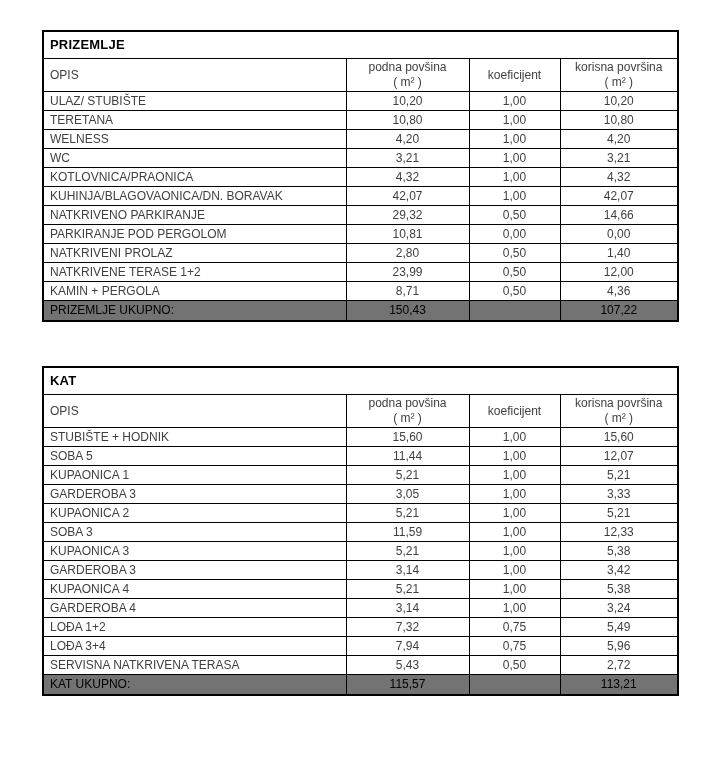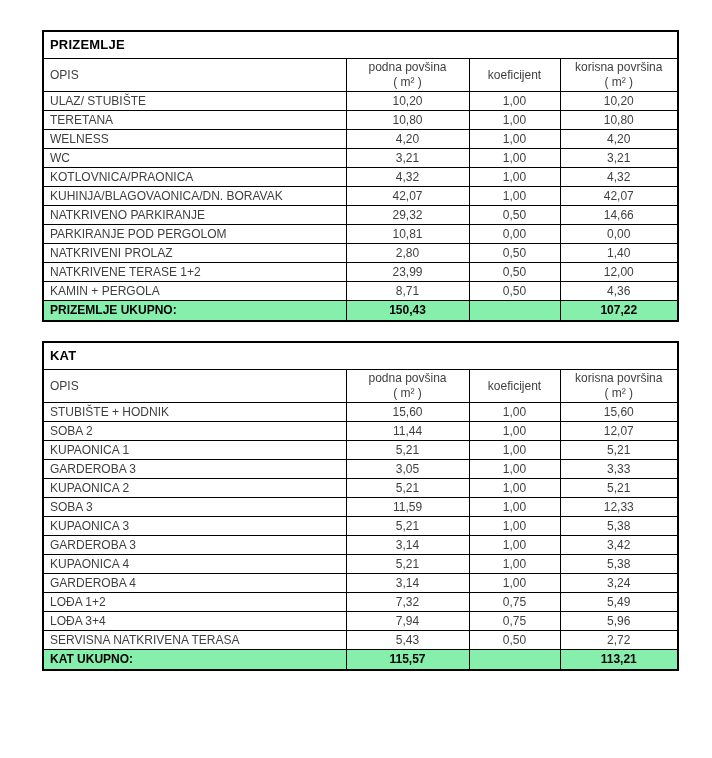--- a/index.html
+++ b/index.html
@@ -15,21 +15,21 @@
     font-family: "Liberation Sans", "DejaVu Sans", sans-serif;
     box-sizing: border-box;
     padding: 30px 0 0 42px;
     overflow: hidden;
   }
   table.floor-table {
     border-collapse: collapse;
     width: 635px;
     table-layout: fixed;
     border: 2px solid #000000;
-    margin: 0 0 19px 0;
+    margin: 0 0 44px 0;
   }
   table.floor-table td {
     border: 1px solid #000000;
     font-size: 12px;
     color: #3f3f3f;
     padding: 0 6px;
     overflow: hidden;
     white-space: nowrap;
     vertical-align: middle;
     line-height: 1.25;
@@ -48,23 +48,23 @@
   tr.header-row td.opis {
     text-align: left;
   }
   tr.data-row td {
     height: 18px;
   }
   td.num {
     text-align: center;
   }
   tr.total-row td {
-    font-weight: bold;
+    font-weight: normal;
     color: #000000;
-    background: #86efac;
+    background: #737373;
     height: 19px;
   }
 </style>
 </head>
 <body>
 
 <div class="page">
   <div>
       <table class="floor-table">
         <colgroup>
@@ -194,21 +194,21 @@
               <div>( m² )</div>
             </td>
           </tr>
           <tr class="data-row">
             <td class="opis">STUBIŠTE + HODNIK</td>
             <td class="num">15,60</td>
             <td class="num">1,00</td>
             <td class="num">15,60</td>
           </tr>
           <tr class="data-row">
-            <td class="opis">SOBA 2</td>
+            <td class="opis">SOBA 5</td>
             <td class="num">11,44</td>
             <td class="num">1,00</td>
             <td class="num">12,07</td>
           </tr>
           <tr class="data-row">
             <td class="opis">KUPAONICA 1</td>
             <td class="num">5,21</td>
             <td class="num">1,00</td>
             <td class="num">5,21</td>
           </tr>

